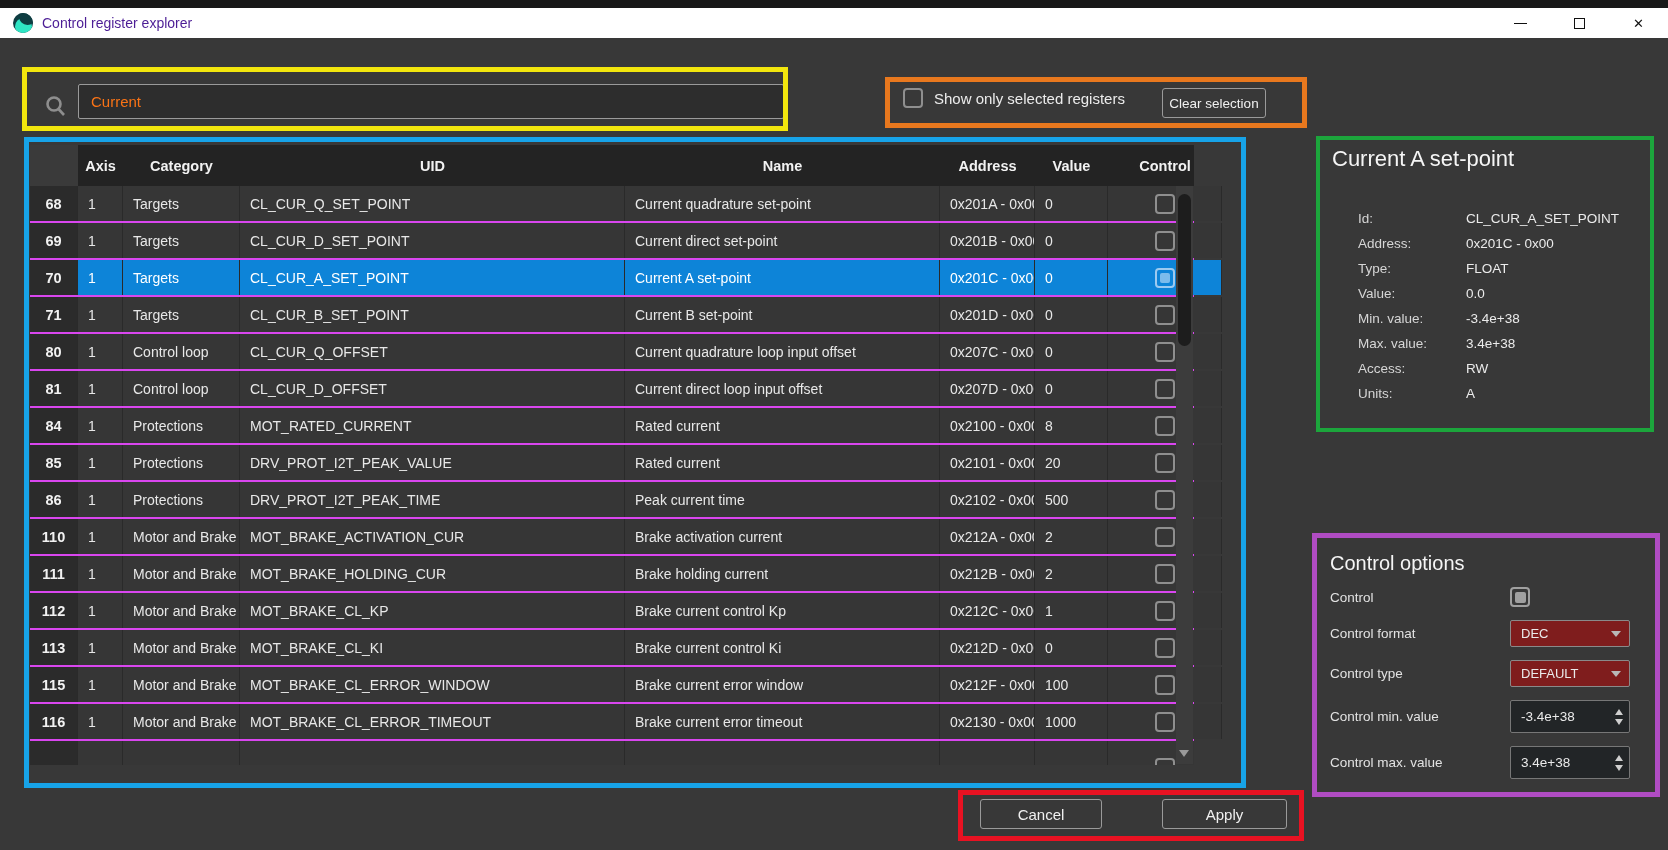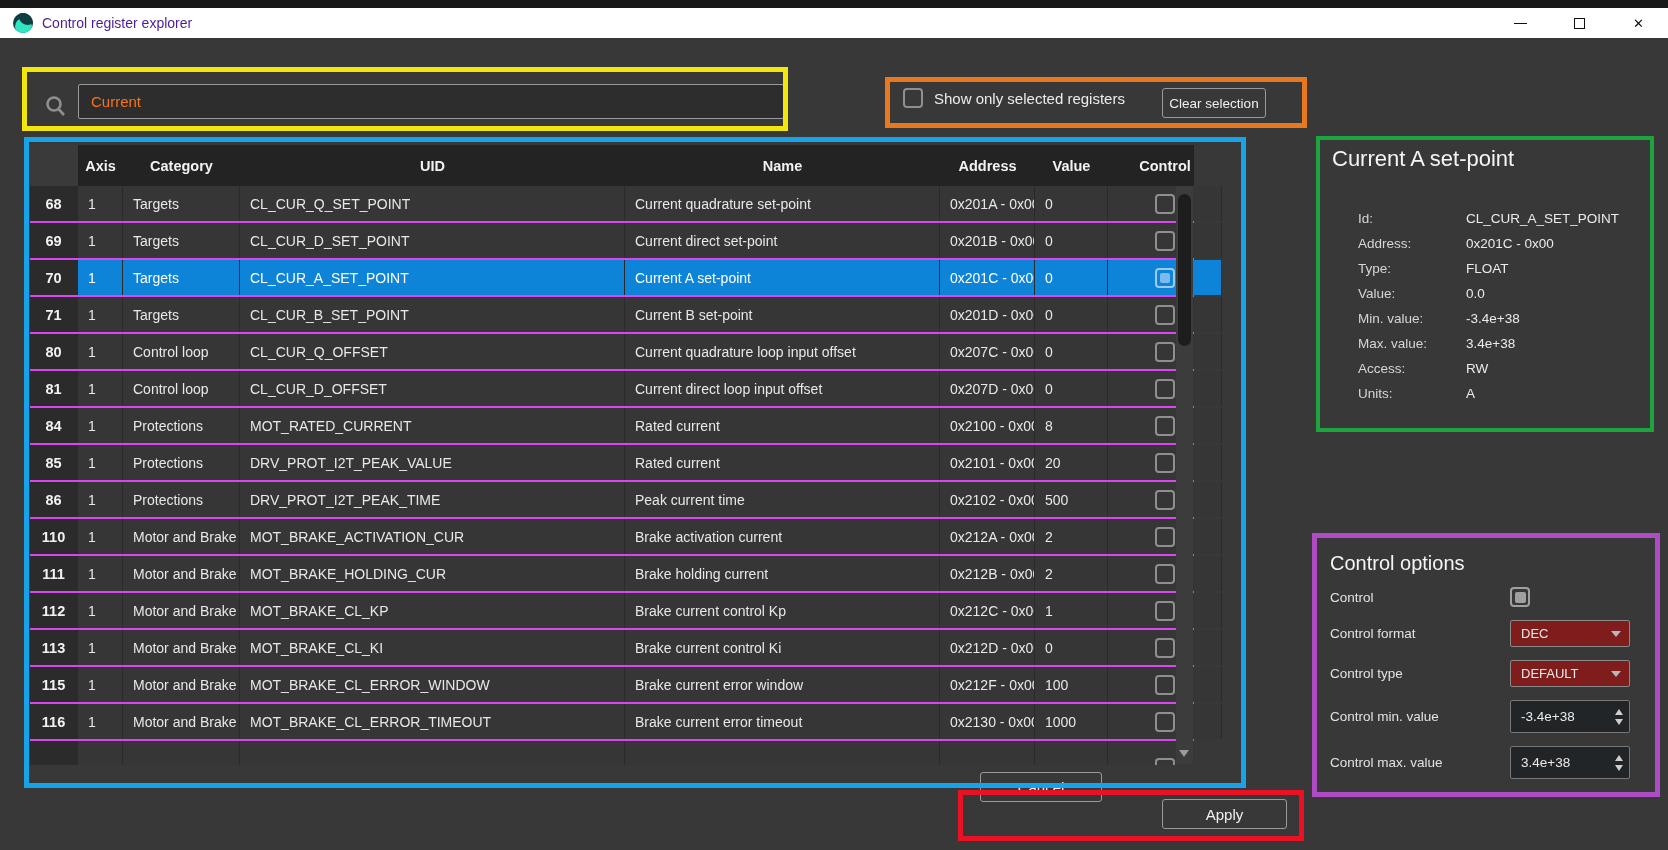--- a/index.html
+++ b/index.html
@@ -95,21 +95,21 @@
   .spin-arrows{margin-left:auto;display:flex;flex-direction:column;gap:4px;align-items:center;}
   .spin-up{width:0;height:0;border-left:4.5px solid transparent;border-right:4.5px solid transparent;
       border-bottom:6px solid #cfcfcf;}
   .spin-down{width:0;height:0;border-left:4.5px solid transparent;border-right:4.5px solid transparent;
       border-top:6px solid #cfcfcf;}
 
   
   .action-btn{position:absolute;height:30px;background:transparent;border:1px solid #9a9a9a;
       border-radius:3px;color:#f0f0f0;font-size:15px;display:flex;align-items:center;
       justify-content:center;}
-  .cancel-btn{left:980px;top:772px;width:122px;}
+  .cancel-btn{left:980px;top:799px;width:122px;}
   .apply-btn{left:1162px;top:799px;width:125px;}
 
   
   .anno{position:absolute;border-style:solid;border-width:5px;pointer-events:none;}
   .anno-yellow{left:22px;top:67px;width:766px;height:64px;}
   .anno-orange{left:885px;top:77px;width:422px;height:51px;}
   .anno-blue{left:24px;top:137px;width:1222px;height:651px;}
   .anno-green{left:1316px;top:136px;width:338px;height:296px;border-width:4px;}
   .anno-purple{left:1312px;top:533px;width:348px;height:264px;}
   .anno-red{left:958px;top:790px;width:346px;height:51px;}

